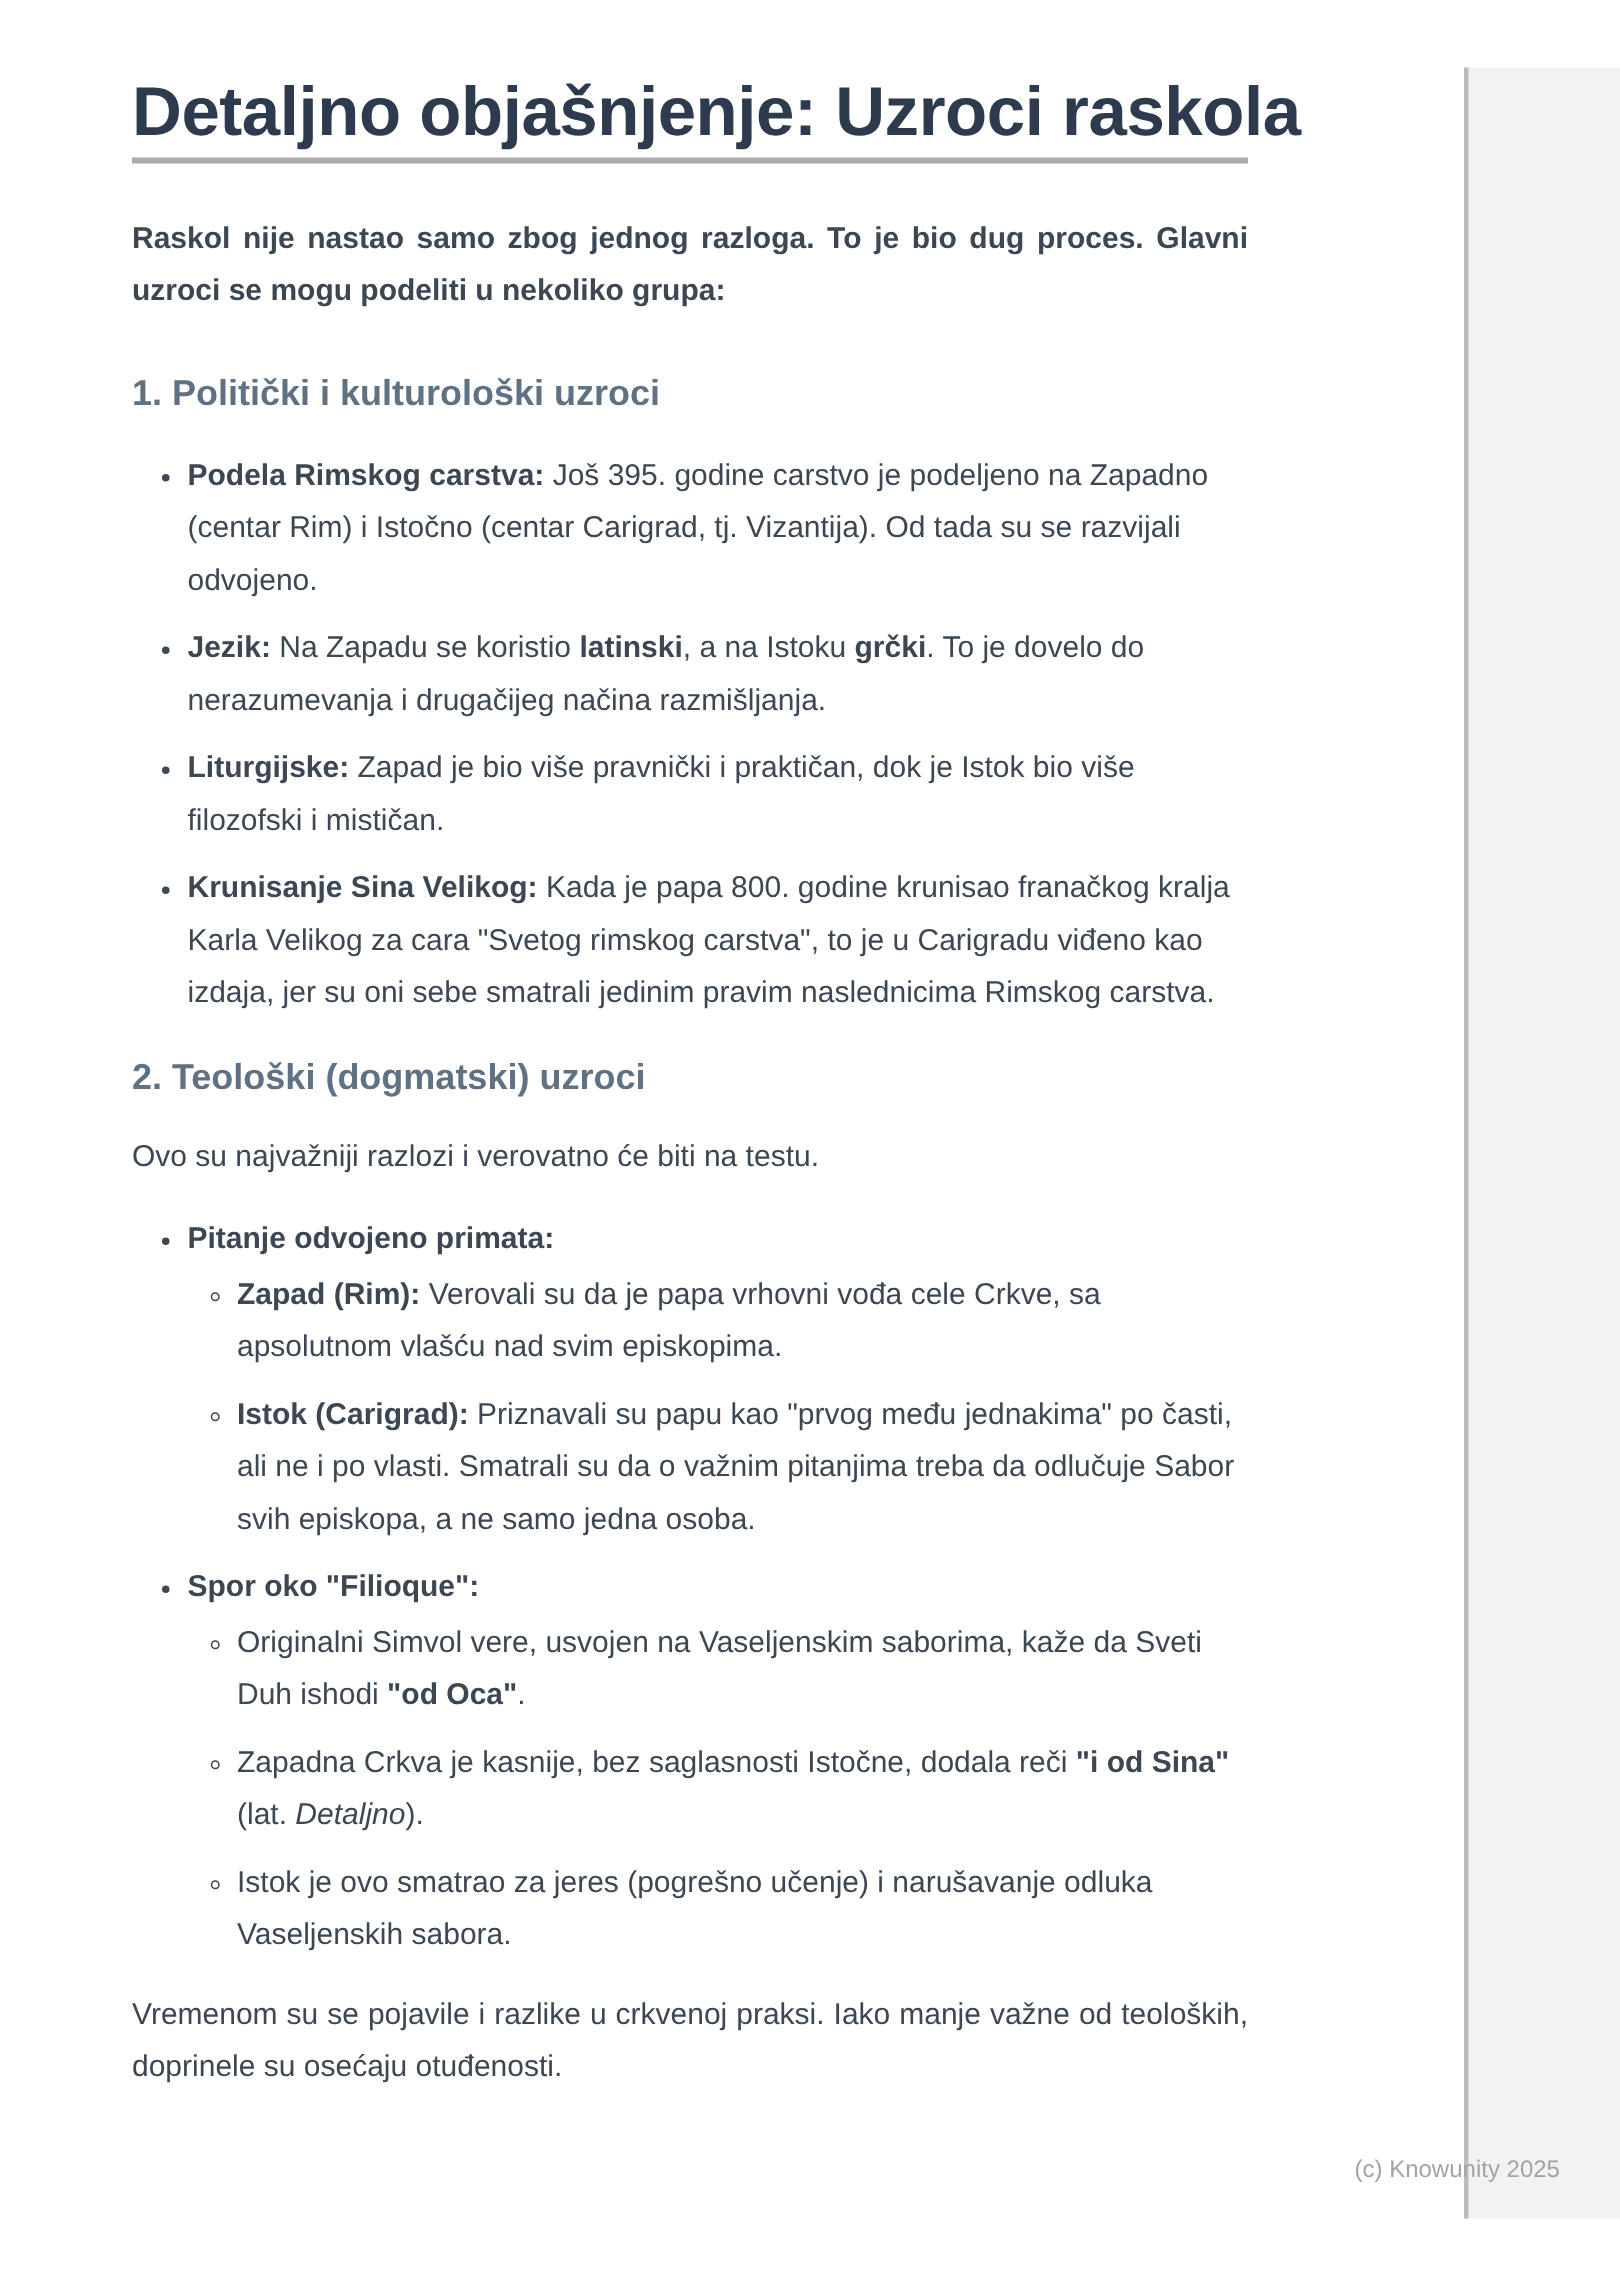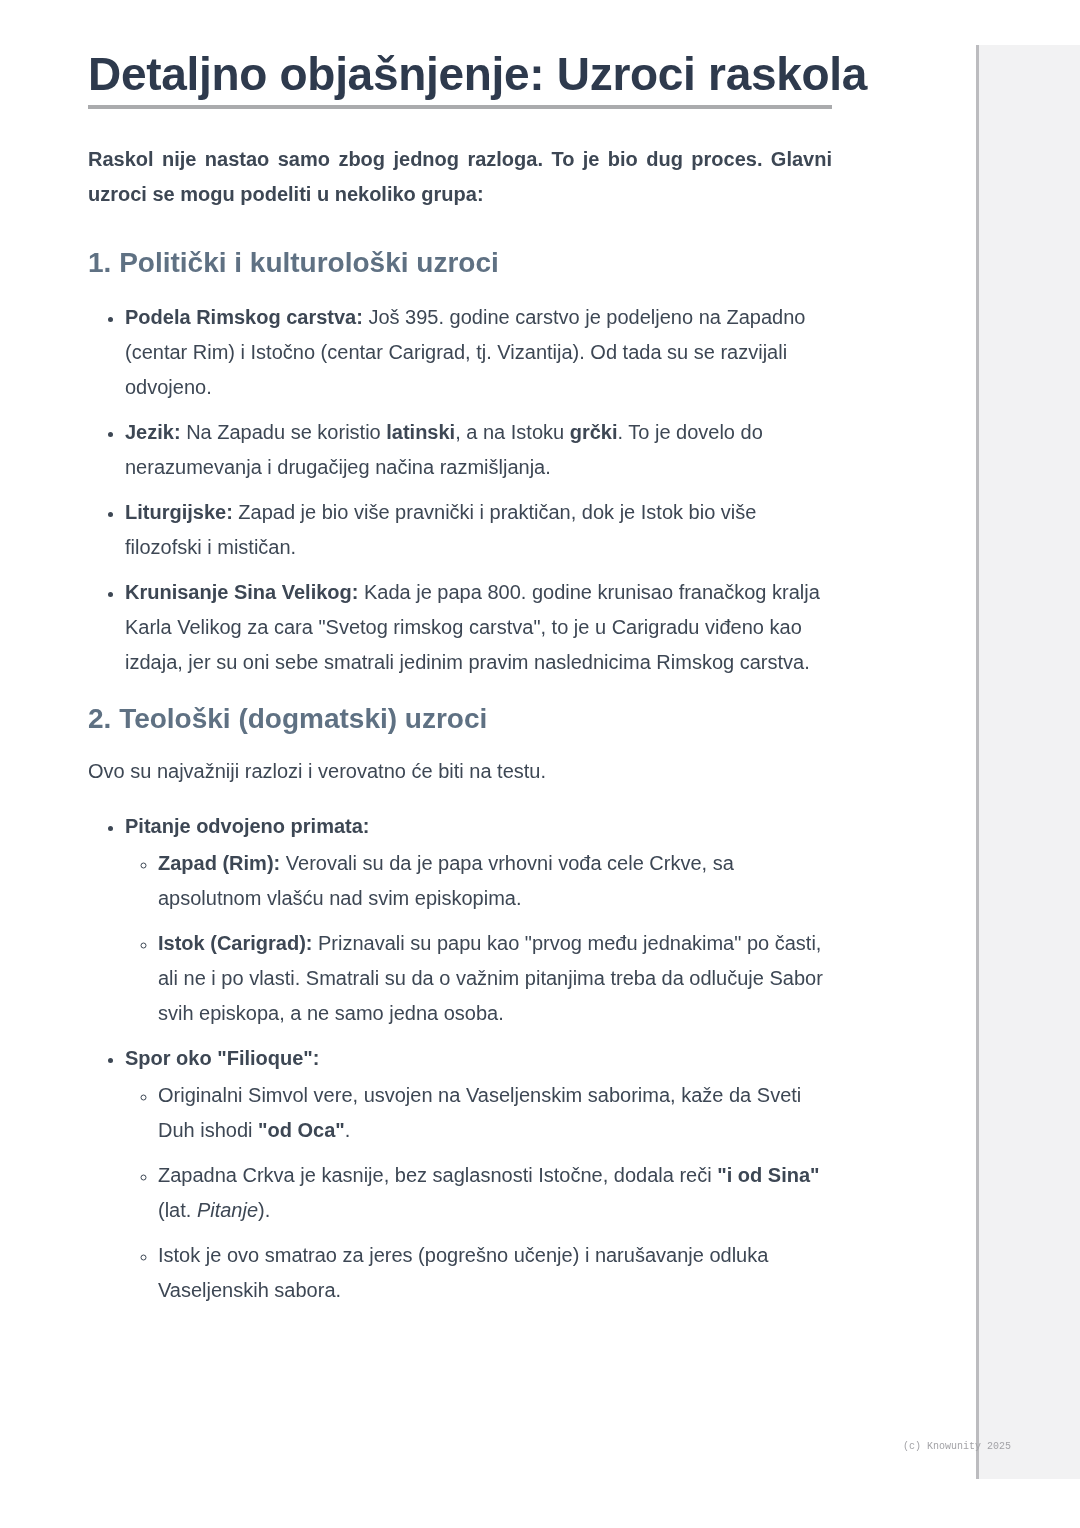--- a/index.html
+++ b/index.html
@@ -19,21 +19,21 @@
     font-weight: 700; font-size: 46px; line-height: 44px;
     color: #2e3a4d; letter-spacing: -0.3px; white-space: nowrap;
   }
   .rule { height: 4px; background: #aaabad; margin-top: 9px; }
   p { margin: 0; }
   .intro { margin-top: 33px; font-weight: bold; }
   .just { text-align: justify; }
   h2 {
     margin: 34px 0 0;
     font-family: "Liberation Sans", sans-serif;
-    font-weight: 600; font-size: 28px; line-height: 34px;
+    font-weight: 600; font-size: 24px; line-height: 34px;
     color: #5f7183;
   }
   h2.tight { margin-top: 22px; }
   section > p { margin-top: 18px; }
   ul.top { margin: 20px 0 0; padding-left: 37px; list-style: disc; }
   ul.top > li { margin-bottom: 10px; }
   ul.top > li:last-child { margin-bottom: 0; }
   ul.sub { margin: 2px 0 0; padding-left: 33px; list-style: circle; }
   ul.sub > li { margin-top: 0; margin-bottom: 10px; }
   ul.sub > li:last-child { margin-bottom: 0; }
@@ -43,22 +43,22 @@
   .side-panel {
     position: absolute; left: 976px; top: 45px;
     width: 104px; height: 1434px;
     background: #f2f2f3;
     border-left: 3px solid #bcbcbf;
     box-sizing: border-box;
     z-index: 1;
   }
   .copyright {
     position: absolute; left: 903px; top: 1438px;
-    font-size: 10px; line-height: 18px;
-    color: #a3a3a7; z-index: 2; white-space: nowrap; font-family: Liberation Mono, monospace;
+    font-size: 16px; line-height: 18px;
+    color: #a3a3a7; z-index: 2; white-space: nowrap;
   }
 </style>
 </head>
 <body>
 
 <main class="content">
 
   <h1>Detaljno objašnjenje: Uzroci raskola</h1>
   <div class="rule"></div>
 
@@ -82,26 +82,27 @@
         <span><span class="seg-b">Pitanje odvojeno primata:</span></span>
         <ul class="sub">
           <li><span class="seg-b">Zapad (Rim):</span><span> Verovali su da je papa vrhovni vođa cele Crkve, sa apsolutnom vlašću nad svim episkopima.</span></li>
           <li><span class="seg-b">Istok (Carigrad):</span><span> Priznavali su papu kao "prvog među jednakima" po časti, ali ne i po vlasti. Smatrali su da o važnim pitanjima treba da odlučuje Sabor svih episkopa, a ne samo jedna osoba.</span></li>
         </ul>
       </li>
       <li>
         <span><span class="seg-b">Spor oko "Filioque":</span></span>
         <ul class="sub">
           <li><span>Originalni Simvol vere, usvojen na Vaseljenskim saborima, kaže da Sveti Duh ishodi </span><span class="seg-b">"od Oca"</span><span>.</span></li>
-          <li><span>Zapadna Crkva je kasnije, bez saglasnosti Istočne, dodala reči </span><span class="seg-b">"i od Sina"</span><span> (lat. </span><span class="seg-i">Pitanje</span><span>).</span></li>
+          <li><span>Zapadna Crkva je kasnije, bez saglasnosti Istočne, dodala reči </span><span class="seg-b">"i od Sina"</span><span> (lat. </span><span class="seg-i">Detaljno</span><span>).</span></li>
           <li><span>Istok je ovo smatrao za jeres (pogrešno učenje) i narušavanje odluka Vaseljenskih sabora.</span></li>
         </ul>
       </li>
     </ul>
   </section>
 
   <section>
+    <p class="just">Vremenom su se pojavile i razlike u crkvenoj praksi. Iako manje važne od teoloških, doprinele su osećaju otuđenosti.</p>
   </section>
 
 </main>
 
 <aside class="side-panel"></aside>
 <div class="copyright">(c) Knowunity 2025</div>
 
 </body></html>

